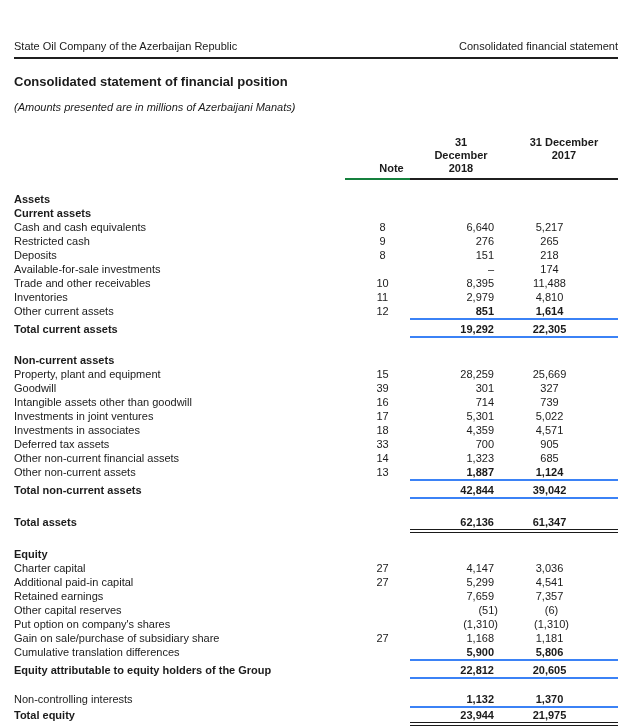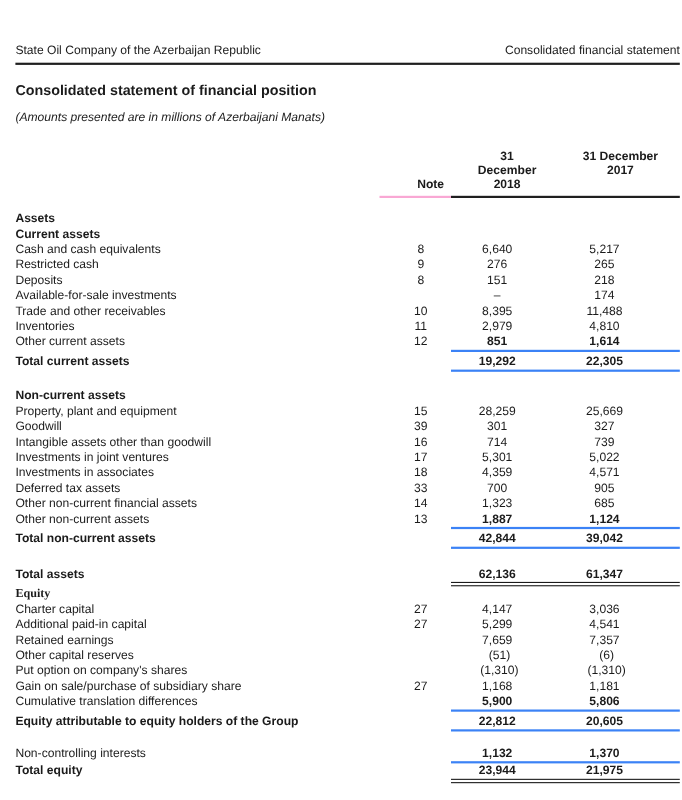--- a/index.html
+++ b/index.html
@@ -13,31 +13,31 @@
   .doc-header{
     display:flex;justify-content:space-between;align-items:flex-end;
     border-bottom:2px solid #1f1f1f;padding-bottom:5px;white-space:nowrap;
   }
   .title{font-size:13px;font-weight:bold;margin:15px 0 0 0;}
   .subtitle{font-style:italic;margin-top:12px;}
   .col-headers{
     display:grid;grid-template-columns:1fr 65px 208px;
     align-items:end;margin-top:23px;font-weight:bold;line-height:13px;
   }
-  .hnote{border-bottom:2px solid #f9a8d4;padding:0 0 3px 28px;text-align:center;}
+  .hnote{border-bottom:2px solid #15803d;padding:0 0 3px 28px;text-align:center;}
   .vals{display:grid;grid-template-columns:84px 124px;}
   .vals.hdr{border-bottom:2px solid #1f1f1f;padding-bottom:3px;}
   .vals.hdr .v1{text-align:center;padding:0 0 0 18px;}
   .vals.hdr .v2{text-align:center;padding:0 0 0 16px;}
   .hl{display:block;}
   .tbody{margin-top:12px;}
   .row{display:grid;grid-template-columns:1fr 65px 208px;line-height:14px;}
   .row .lbl{white-space:nowrap;}
   .row .note{text-align:center;padding-left:10px;}
-  .row .v1{text-align:center;}
+  .row .v1{text-align:right;}
   .row .v2{text-align:center;padding-right:13px;}
   .row.bold{font-weight:bold;}
   .row.u1 .vals{border-bottom:2px solid #3b82f6;font-weight:bold;}
   .row.u2 .vals{border-bottom:4px double #1a1a1a;}
   .row.pt .vals, .row.pt .lbl, .row.pt .note{padding-top:2px;}
   .neg{margin-right:-4px;}
 </style>
 </head>
 <body>
 
@@ -229,21 +229,21 @@
         </div>
       </div>
       <div class="row bold u2 pt" style="margin-top: 14px;">
         <span class="lbl">Total assets</span>
         <span class="note"></span>
         <div class="vals">
           <span class="v1">62,136</span>
           <span class="v2">61,347</span>
         </div>
       </div>
-      <div class="row bold" style=" font-family: Liberation Serif, serif;">
+      <div class="row bold" style="margin-top: 14px;">
         <span class="lbl">Equity</span>
         <span class="note"></span>
         <div class="vals">
           <span class="v1"></span>
           <span class="v2"></span>
         </div>
       </div>
       <div class="row">
         <span class="lbl">Charter capital</span>
         <span class="note">27</span>

